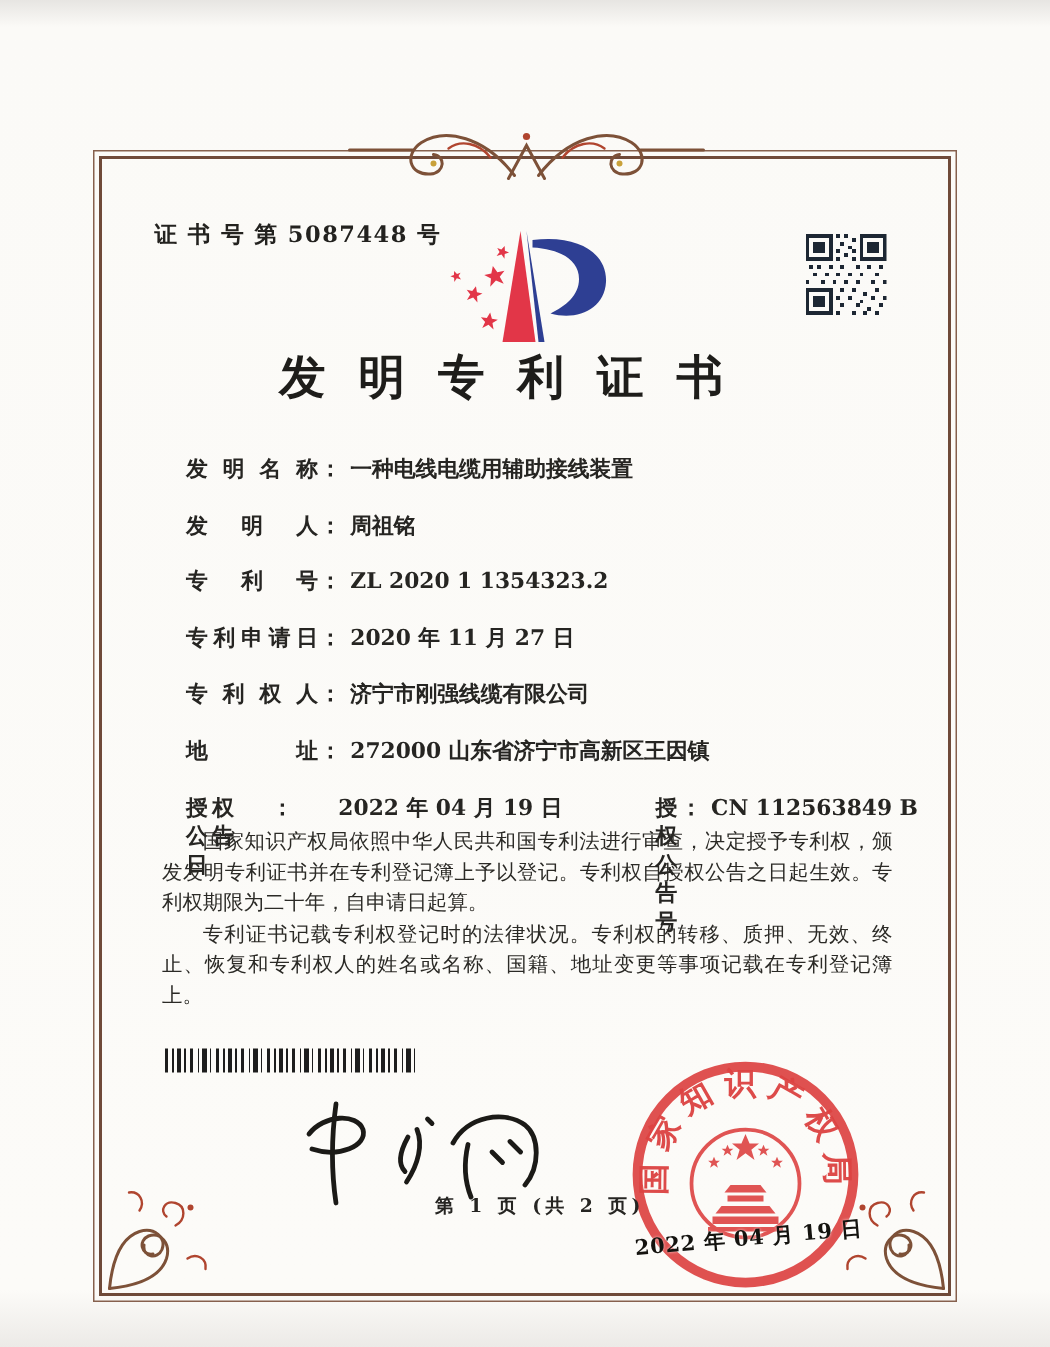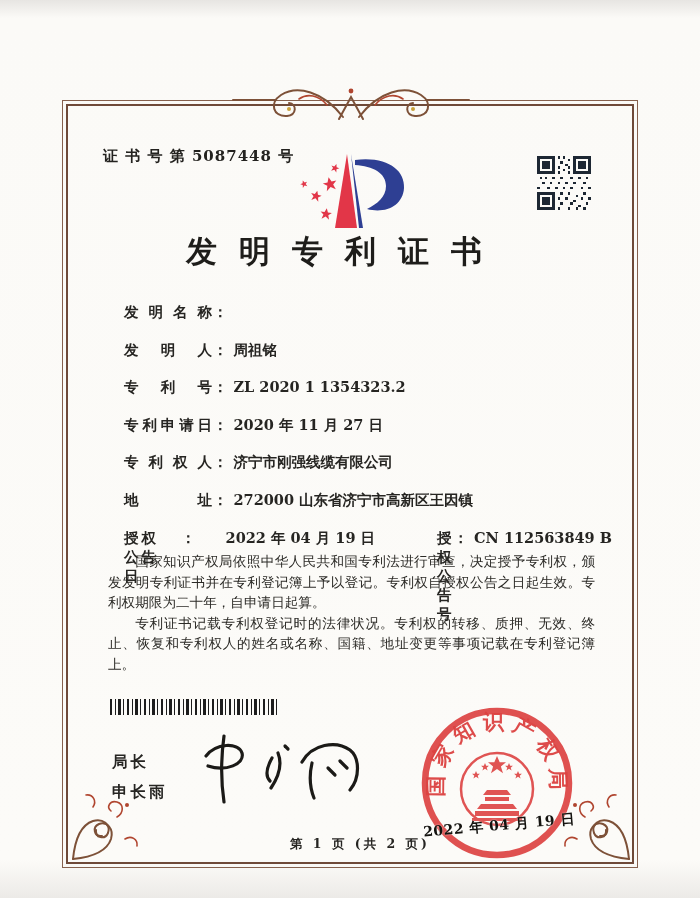--- a/index.html
+++ b/index.html
@@ -43,21 +43,21 @@
   }
   .signer { position:absolute; left:112px; top:752px; font-size:15.5px; font-weight:700; letter-spacing:3px; }
   .signer div { margin-bottom:9px; }
   .signature { position:absolute; left:190px; top:730px; }
   .seal { position:absolute; left:417px; top:703px; mix-blend-mode:multiply; opacity:.93; }
   .stamp-date {
     position:absolute; left:423px; top:817px; font-size:14px; font-weight:700;
     color:#14130f; transform:rotate(-5deg); letter-spacing:.5px; white-space:nowrap;
     text-shadow:0 0 2px rgba(255,255,255,.8);
   }
-  .footer { position:absolute; left:62px; top:836px; width:596px; text-align:center; font-size:12.5px; font-weight:700; letter-spacing:3px; }
+  .footer { position:absolute; left:62px; top:796px; width:596px; text-align:center; font-size:12.5px; font-weight:700; letter-spacing:3px; }
   .ornament-top { position:absolute; left:231px; top:75px; }
   .flourish-br { position:absolute; left:551px; top:781px; }
   .flourish-bl { position:absolute; left:71px; top:781px; transform:scaleX(-1); }
   svg .ink { stroke:#7d5138; fill:none; stroke-width:2; stroke-linecap:round; }
   svg .ink-red { stroke:#b0452f; fill:none; stroke-width:1.6; stroke-linecap:round; }
 </style>
 </head>
 <body>
 
 <div class="page">
@@ -134,20 +134,21 @@
                M8,20h1v1h-1z M12,20h1v1h-1z M15,20h1v1h-1z M18,20h1v1h-1z"></path>
     </g>
   </svg>
 
   <div class="title">发明专利证书</div>
 
   <div class="fields">
     <div class="field-row">
       <span class="flabel">发明名称</span>
         <span class="fcolon">：</span>
+        <span class="fvalue">一种电线电缆用辅助接线装置</span>
     </div>
     <div class="field-row">
       <span class="flabel">发明人</span>
         <span class="fcolon">：</span>
         <span class="fvalue">周祖铭</span>
     </div>
     <div class="field-row">
       <span class="flabel">专利号</span>
         <span class="fcolon">：</span>
         <span class="fvalue">ZL 2020 1 1354323.2</span>
@@ -179,24 +180,20 @@
     </div>
   </div>
 
   <div class="bodytext">
     <p>国家知识产权局依照中华人民共和国专利法进行审查，决定授予专利权，颁发发明专利证书并在专利登记簿上予以登记。专利权自授权公告之日起生效。专利权期限为二十年，自申请日起算。</p>
     <p>专利证书记载专利权登记时的法律状况。专利权的转移、质押、无效、终止、恢复和专利权人的姓名或名称、国籍、地址变更等事项记载在专利登记簿上。</p>
   </div>
 
   <div class="barcode"></div>
 
-  <div class="signer">
-    <div>局长</div>
-    <div>申长雨</div>
-  </div>
 
   <svg class="signature" width="180" height="88" viewBox="0 0 180 88">
     <g stroke="#1b1a17" stroke-width="3.2" fill="none" stroke-linecap="round" stroke-linejoin="round">
       <path d="M34,6 C31,28 31,52 34,72"></path>
       <path d="M16,26 C26,13 48,12 52,23 C55,34 36,42 18,36"></path>
       <path d="M82,28 C77,37 75,46 80,51"></path>
       <path d="M88,23 C92,33 89,46 81,58"></path>
       <path d="M95,16 l3,3"></path>
       <path d="M112,32 C122,14 146,10 160,20 C170,28 170,48 160,60"></path>
       <path d="M122,33 C119,46 120,58 124,68"></path>

